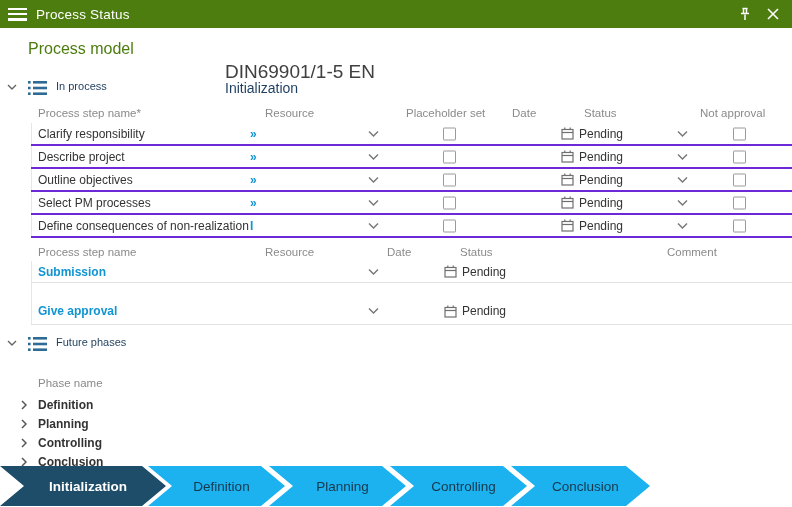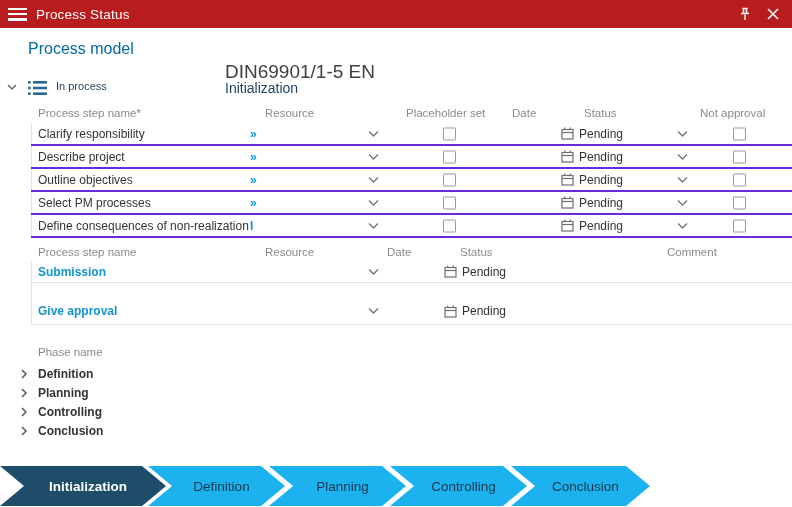--- a/index.html
+++ b/index.html
@@ -5,32 +5,32 @@
   * { margin:0; padding:0; box-sizing:border-box; }
   html,body { width:792px; height:507px; }
   body {
     font-family:"Liberation Sans", sans-serif;
     background:#ffffff; color:#333333; overflow:hidden;
   }
   .window { position:relative; width:792px; height:507px; background:#fff; }
 
   
   .titlebar {
-    height:28px; background:#b91c1c; display:flex; align-items:center;
+    height:28px; background:#4d7c0f; display:flex; align-items:center;
     padding:0 10px 0 8px; color:#fff;
   }
   .hamburger { width:19px; height:13px; display:flex; flex-direction:column; justify-content:space-between; cursor:pointer; }
   .hamburger span { display:block; height:2.6px; background:#fff; }
   .titlebar-title { margin-left:9px; font-size:13.5px; letter-spacing:.2px; }
   .titlebar-spacer { flex:1; }
   .tb-icon { width:18px; height:18px; display:flex; align-items:center; justify-content:center; margin-left:10px; cursor:pointer; }
 
   
   .model-row { position:relative; height:30px; margin-top:8px; }
-  .model-label { position:absolute; left:28px; top:4px; font-size:16px; color:#0369a1; }
+  .model-label { position:absolute; left:28px; top:4px; font-size:16px; color:#4d7c0f; }
   .model-value { position:absolute; left:225px; top:4px; font-size:19px; color:#404040;margin-top:21px; }
 
   
   .section-header { position:relative; height:22px; }
   .sec1 { margin-top:12px; }
   .collapse-chev { position:absolute; left:7px; top:6px; }
   .list-icon { position:absolute; left:28px; top:2px; }
   .section-title { position:absolute; left:56px; top:2px; font-size:11px; color:#1d3e5f; }
   .section-phase { position:absolute; left:225px; top:2px; font-size:14px; color:#1d3e5f; }
 
@@ -350,20 +350,38 @@
               <line x1="1" y1="5.5" x2="12" y2="5.5"></line>
               <line x1="3.8" y1="0.5" x2="3.8" y2="3"></line>
               <line x1="9.2" y1="0.5" x2="9.2" y2="3"></line>
             </g>
           </svg>
           <span>Pending</span>
         </span>
     </div>
   </div>
 
+  <div class="section-header sec2">
+    <span class="collapse-chev">
+      <svg width="10" height="6" viewBox="0 0 10 6">
+          <polyline points="1,1 5,5 9,1" fill="none" stroke="#666" stroke-width="1.4"></polyline>
+        </svg>
+    </span>
+    <span class="list-icon">
+      <svg width="19" height="16" viewBox="0 0 19 16" fill="#2e6a94">
+          <rect x="0" y="1" width="2.6" height="2.6"></rect>
+          <rect x="5" y="1" width="14" height="2.6"></rect>
+          <rect x="0" y="6.7" width="2.6" height="2.6"></rect>
+          <rect x="5" y="6.7" width="14" height="2.6"></rect>
+          <rect x="0" y="12.4" width="2.6" height="2.6"></rect>
+          <rect x="5" y="12.4" width="14" height="2.6"></rect>
+        </svg>
+    </span>
+    <span class="section-title">Future phases</span>
+  </div>
 
   <div class="phase-col">
     <span>Phase name</span>
   </div>
 
   <div class="tree">
     <div class="tree-item">
       <span class="tree-chev">
           <svg width="6" height="10" viewBox="0 0 6 10">
             <polyline points="1,1 5,5 1,9" fill="none" stroke="#555" stroke-width="1.5"></polyline>

